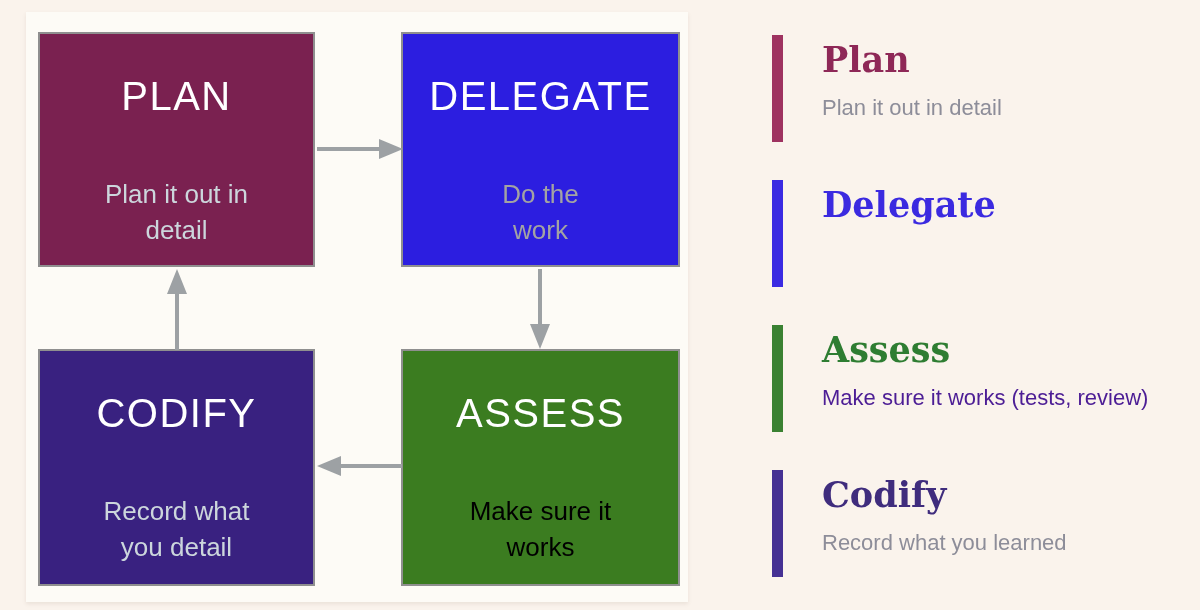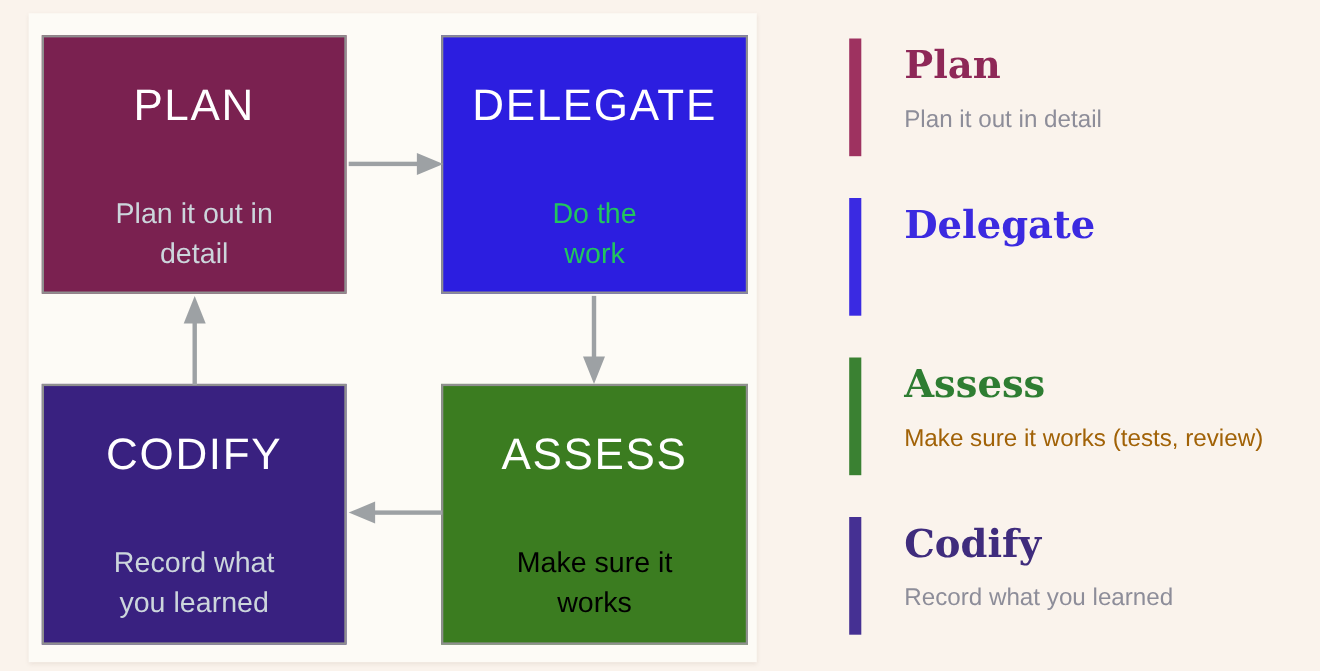--- a/index.html
+++ b/index.html
@@ -117,28 +117,28 @@
   <div class="panel" style="background-color: rgb(253, 251, 246);">
 
     <div class="node node-plan" style="background-color: rgb(122, 33, 80); border-color: rgb(143, 143, 143);">
       <div class="node-title" style="color: rgb(255, 255, 255);">PLAN</div>
       <div class="node-subtitle" style="color: rgb(204, 214, 220);">Plan it out in
 detail</div>
     </div>
 
     <div class="node node-delegate" style="background-color: rgb(44, 30, 224); border-color: rgb(143, 143, 143);">
       <div class="node-title" style="color: rgb(255, 255, 255);">DELEGATE</div>
-      <div class="node-subtitle" style="color: #22c55e;">Do the
+      <div class="node-subtitle" style="color: #a3a3a3;">Do the
 work</div>
     </div>
 
     <div class="node node-codify" style="background-color: rgb(57, 33, 128); border-color: rgb(143, 143, 143);">
       <div class="node-title" style="color: rgb(255, 255, 255);">CODIFY</div>
       <div class="node-subtitle" style="color: rgb(204, 214, 220);">Record what
-you learned</div>
+you detail</div>
     </div>
 
     <div class="node node-assess" style="background-color: rgb(59, 124, 32); border-color: rgb(143, 143, 143);">
       <div class="node-title" style="color: rgb(255, 255, 255);">ASSESS</div>
       <div class="node-subtitle" style="color: #000000;">Make sure it
 works</div>
     </div>
 
     <div>
       <div class="shaft a1-shaft" style="background-color: rgb(157, 161, 164);"></div>
@@ -176,21 +176,21 @@
       <div class="legend-bar" style="background-color: rgb(58, 42, 226);"></div>
       <div class="legend-text">
         <h2 class="legend-title" style="color: rgb(59, 42, 224);">Delegate</h2>
       </div>
     </div>
 
     <div class="legend-item legend-item-2">
       <div class="legend-bar" style="background-color: rgb(58, 129, 50);"></div>
       <div class="legend-text">
         <h2 class="legend-title" style="color: rgb(46, 125, 50);">Assess</h2>
-        <div class="legend-desc" style="color: #a16207;">Make sure it works (tests, review)</div>
+        <div class="legend-desc" style="color: #4c1d95;">Make sure it works (tests, review)</div>
       </div>
     </div>
 
     <div class="legend-item legend-item-3">
       <div class="legend-bar" style="background-color: rgb(69, 48, 147);"></div>
       <div class="legend-text">
         <h2 class="legend-title" style="color: rgb(63, 44, 125);">Codify</h2>
         <div class="legend-desc" style="color: rgb(141, 141, 153);">Record what you learned</div>
       </div>
     </div>

